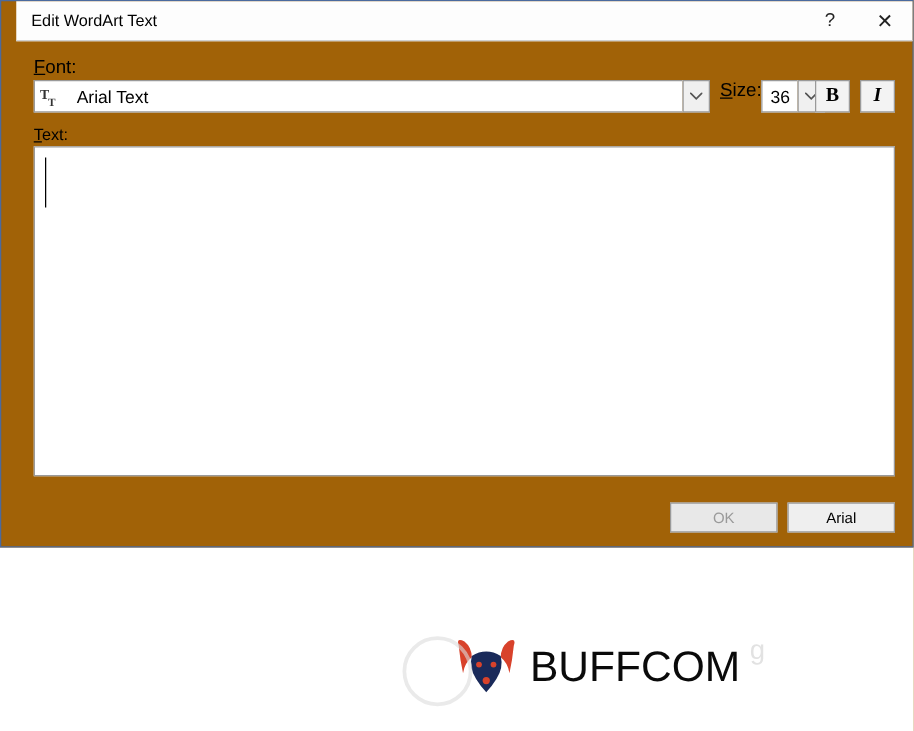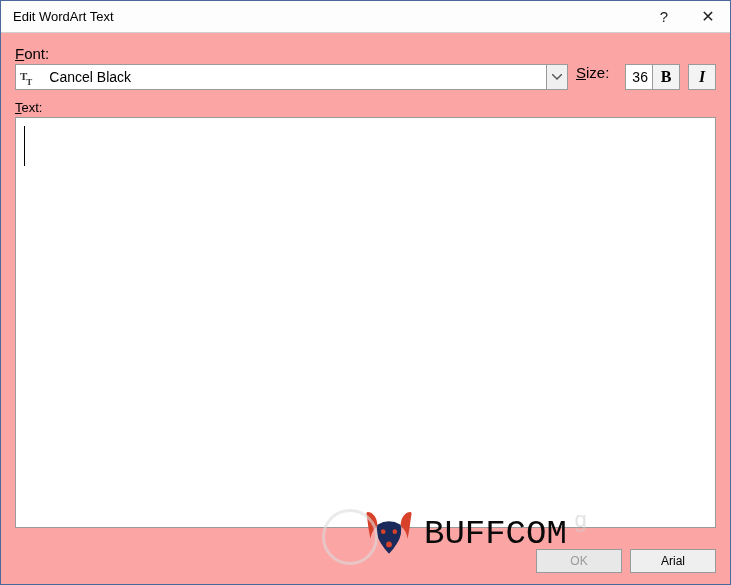--- a/index.html
+++ b/index.html
@@ -9,25 +9,26 @@
     font-family: "Segoe UI", Tahoma, sans-serif;
     font-size: 12px;
     background: #fff;
     width: 731px;
     height: 585px;
     overflow: hidden;
     position: relative;
   }
   .window {
     width: 731px;
-    height: 585px;
+    height: 438px;
     border: 1px solid #4a6a9e;
-    background: #fca5a5;
+    background: #a16207;
     display: flex;
     flex-direction: column;
+    padding-left: 12px;
   }
   .titlebar {
     height: 32px;
     background: #fdfdfd;
     border-bottom: 1px solid #d0d0d0;
     display: flex;
     align-items: center;
     padding: 0 0 0 12px;
   }
   .titlebar-title {
@@ -97,21 +98,20 @@
   }
   .font-icon sub { font-size: 9px; position: relative; top: 2px; left: -1px;}
   .size-input {
     flex:1;
     background:#fff;
     border:1px solid #9a9a9a;
     border-right:none;
     display:flex; align-items:center; justify-content:flex-start;
     padding:0 6px;
     font-size:14px;
-    margin-left:16px;
   }
   .style-btn {
     width: 28px;
     height: 26px;
     border: 1px solid #9a9a9a;
     background: #f3f3f3;
     display:flex; align-items:center; justify-content:center;
     font-family: "Times New Roman", serif;
     font-size: 16px;
   }
@@ -159,21 +159,21 @@
   .watermark {
     position: absolute;
     left: 360px;
     bottom: 22px;
     display: flex;
     align-items: center;
     gap: 6px;
     pointer-events: none;
   }
   .watermark-text {
-    font-family: Liberation Mono, monospace;
+    font-family: Liberation Sans, sans-serif;
     font-size: 34px;
     letter-spacing: 0px;
     color: #0a0a0a;
   }
   .wm-circle {
     position:absolute;
     left:-38px;
     top:4px;
     width:56px; height:56px;
     border:3px solid #dcdcdc;
@@ -206,21 +206,21 @@
 
   <div class="body">
 
     <div class="row-top">
 
       <div class="field-font">
         <div class="label"><span class="ul">F</span><span>ont:</span></div>
         <div class="combo">
           <div class="combo-input">
             <span class="font-icon"><span>T</span><sub>T</sub></span>
-            <span>Cancel Black</span>
+            <span>Arial Text</span>
           </div>
           <div class="combo-drop">
             <svg width="10" height="6" viewBox="0 0 10 6">
                 <path d="M0 0 L5 5 L10 0" fill="none" stroke="#555" stroke-width="1.4"></path>
               </svg>
           </div>
         </div>
       </div>
 
       <div class="field-size">

